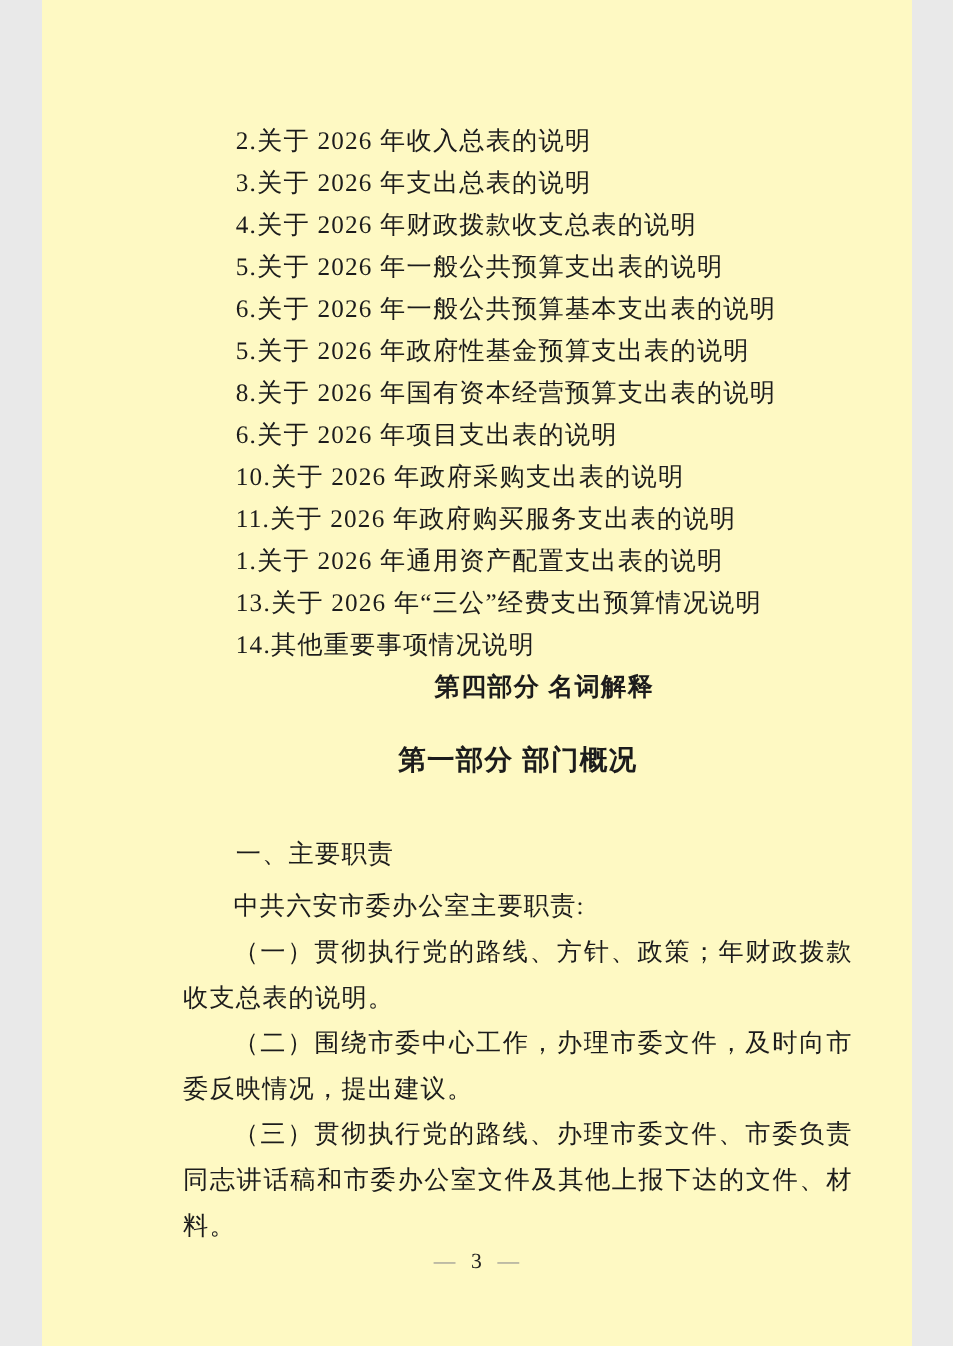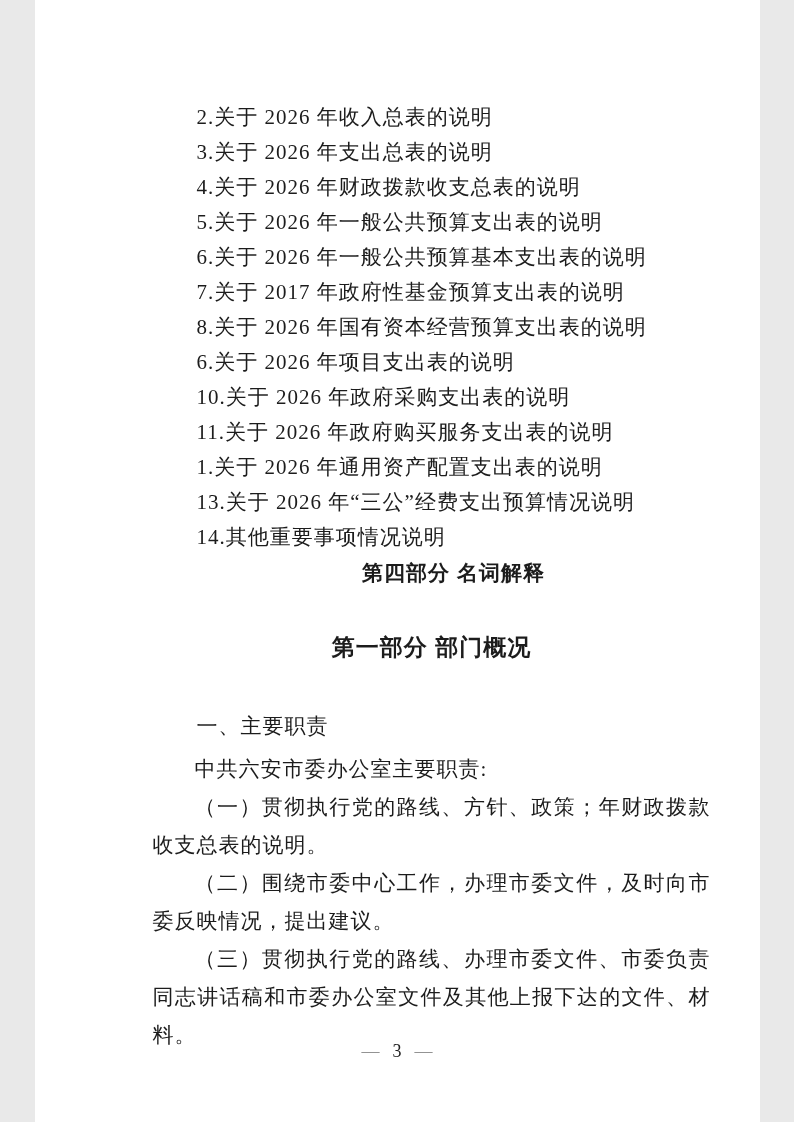--- a/index.html
+++ b/index.html
@@ -2,21 +2,21 @@
 <html><head>
 <meta charset="utf-8">
 <style>
   * { margin: 0; padding: 0; box-sizing: border-box; }
   html, body { background: #e9e9e9; }
   .page {
     position: relative;
     width: 725px;
     height: 1122px;
     margin: 0 auto;
-    background: #ffffff;
+    background: #fef9c3;
     overflow: hidden;
     color: #1c1c1c;
   }
   .content {
     position: absolute;
     left: 118px;
     top: 100px;
     width: 558px;
   }
   .toc-line {
@@ -31,21 +31,21 @@
     font-family: "Liberation Sans", "DejaVu Sans", sans-serif;
     font-weight: bold;
     font-size: 21px;
     line-height: 35px;
     padding-left: 44px;
     letter-spacing: 1px;
     white-space: nowrap;
     text-align: center;
   }
   .section-title {
-    margin-top: 42px;
+    margin-top: 28px;
     text-align: center;
     font-family: "Liberation Sans", "DejaVu Sans", sans-serif;
     font-weight: bold;
     font-size: 23px;
     line-height: 30px;
     letter-spacing: 1px;
   }
   .subsection-title {
     margin-top: 46px;
     padding-left: 44px;
@@ -86,21 +86,21 @@
 
 <div class="page">
   <div class="content">
 
     <div>
       <div class="toc-line">2.关于 2026 年收入总表的说明</div>
       <div class="toc-line">3.关于 2026 年支出总表的说明</div>
       <div class="toc-line">4.关于 2026 年财政拨款收支总表的说明</div>
       <div class="toc-line">5.关于 2026 年一般公共预算支出表的说明</div>
       <div class="toc-line">6.关于 2026 年一般公共预算基本支出表的说明</div>
-      <div class="toc-line">7.关于 2017 年政府性基金预算支出表的说明</div>
+      <div class="toc-line">5.关于 2026 年政府性基金预算支出表的说明</div>
       <div class="toc-line">8.关于 2026 年国有资本经营预算支出表的说明</div>
       <div class="toc-line">6.关于 2026 年项目支出表的说明</div>
       <div class="toc-line">10.关于 2026 年政府采购支出表的说明</div>
       <div class="toc-line">11.关于 2026 年政府购买服务支出表的说明</div>
       <div class="toc-line">1.关于 2026 年通用资产配置支出表的说明</div>
       <div class="toc-line">13.关于 2026 年“三公”经费支出预算情况说明</div>
       <div class="toc-line">14.其他重要事项情况说明</div>
       <div class="toc-part4">第四部分  名词解释</div>
     </div>
 

